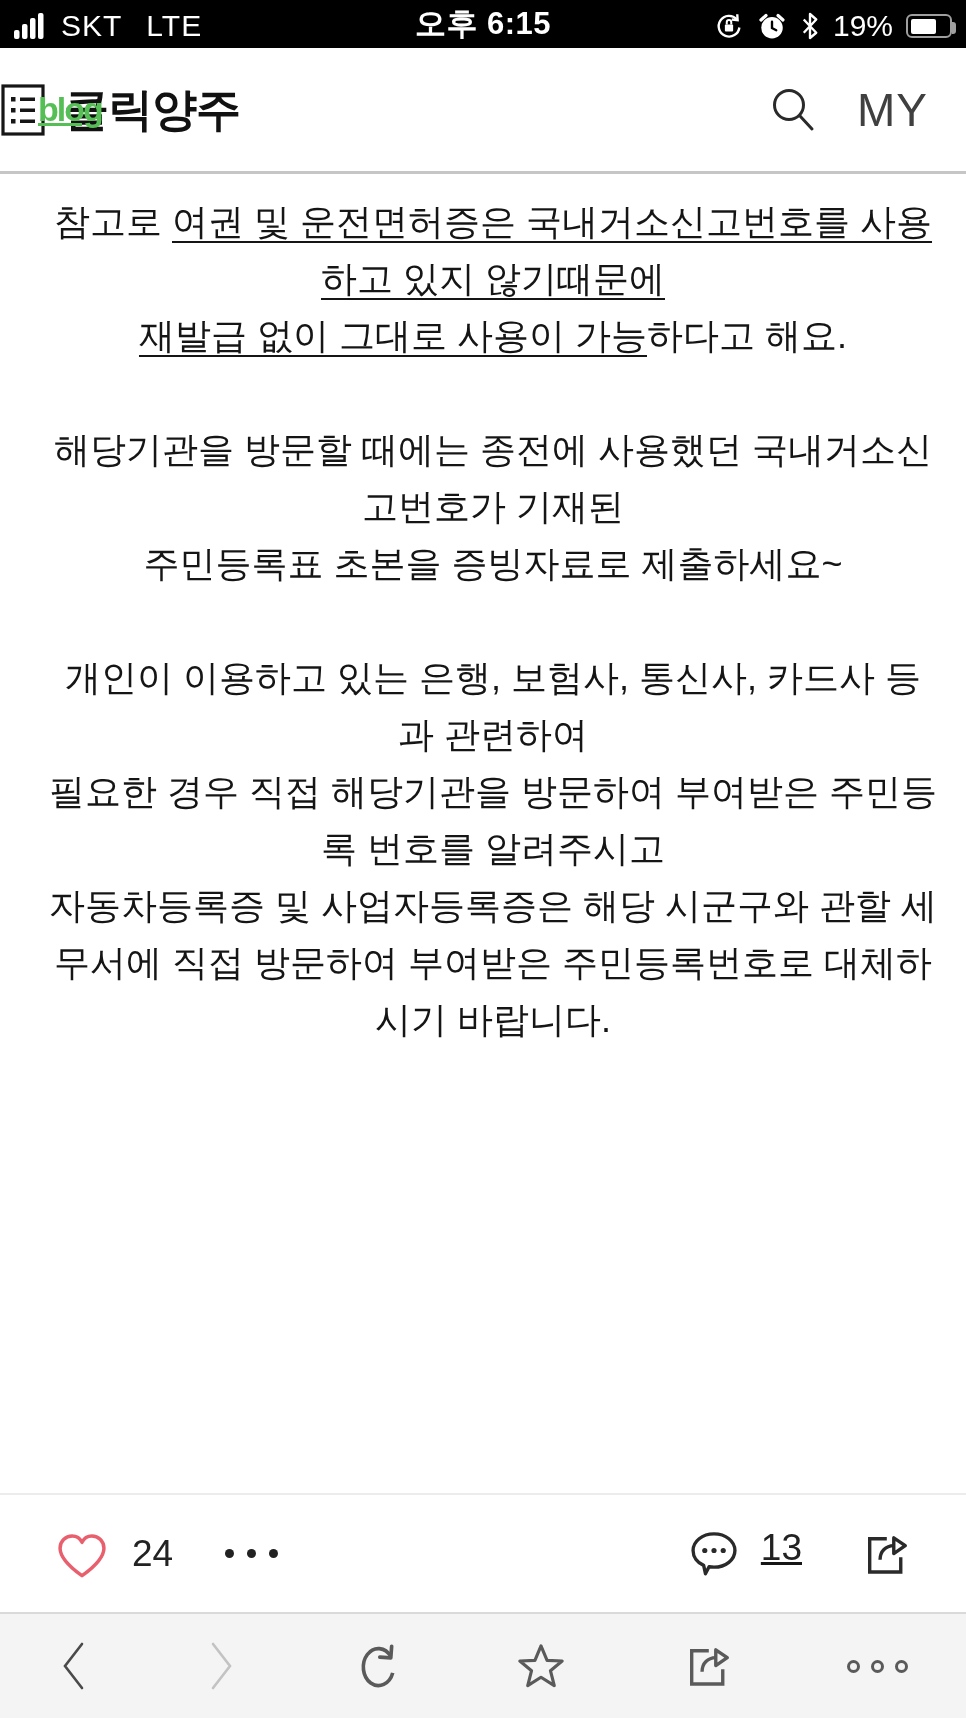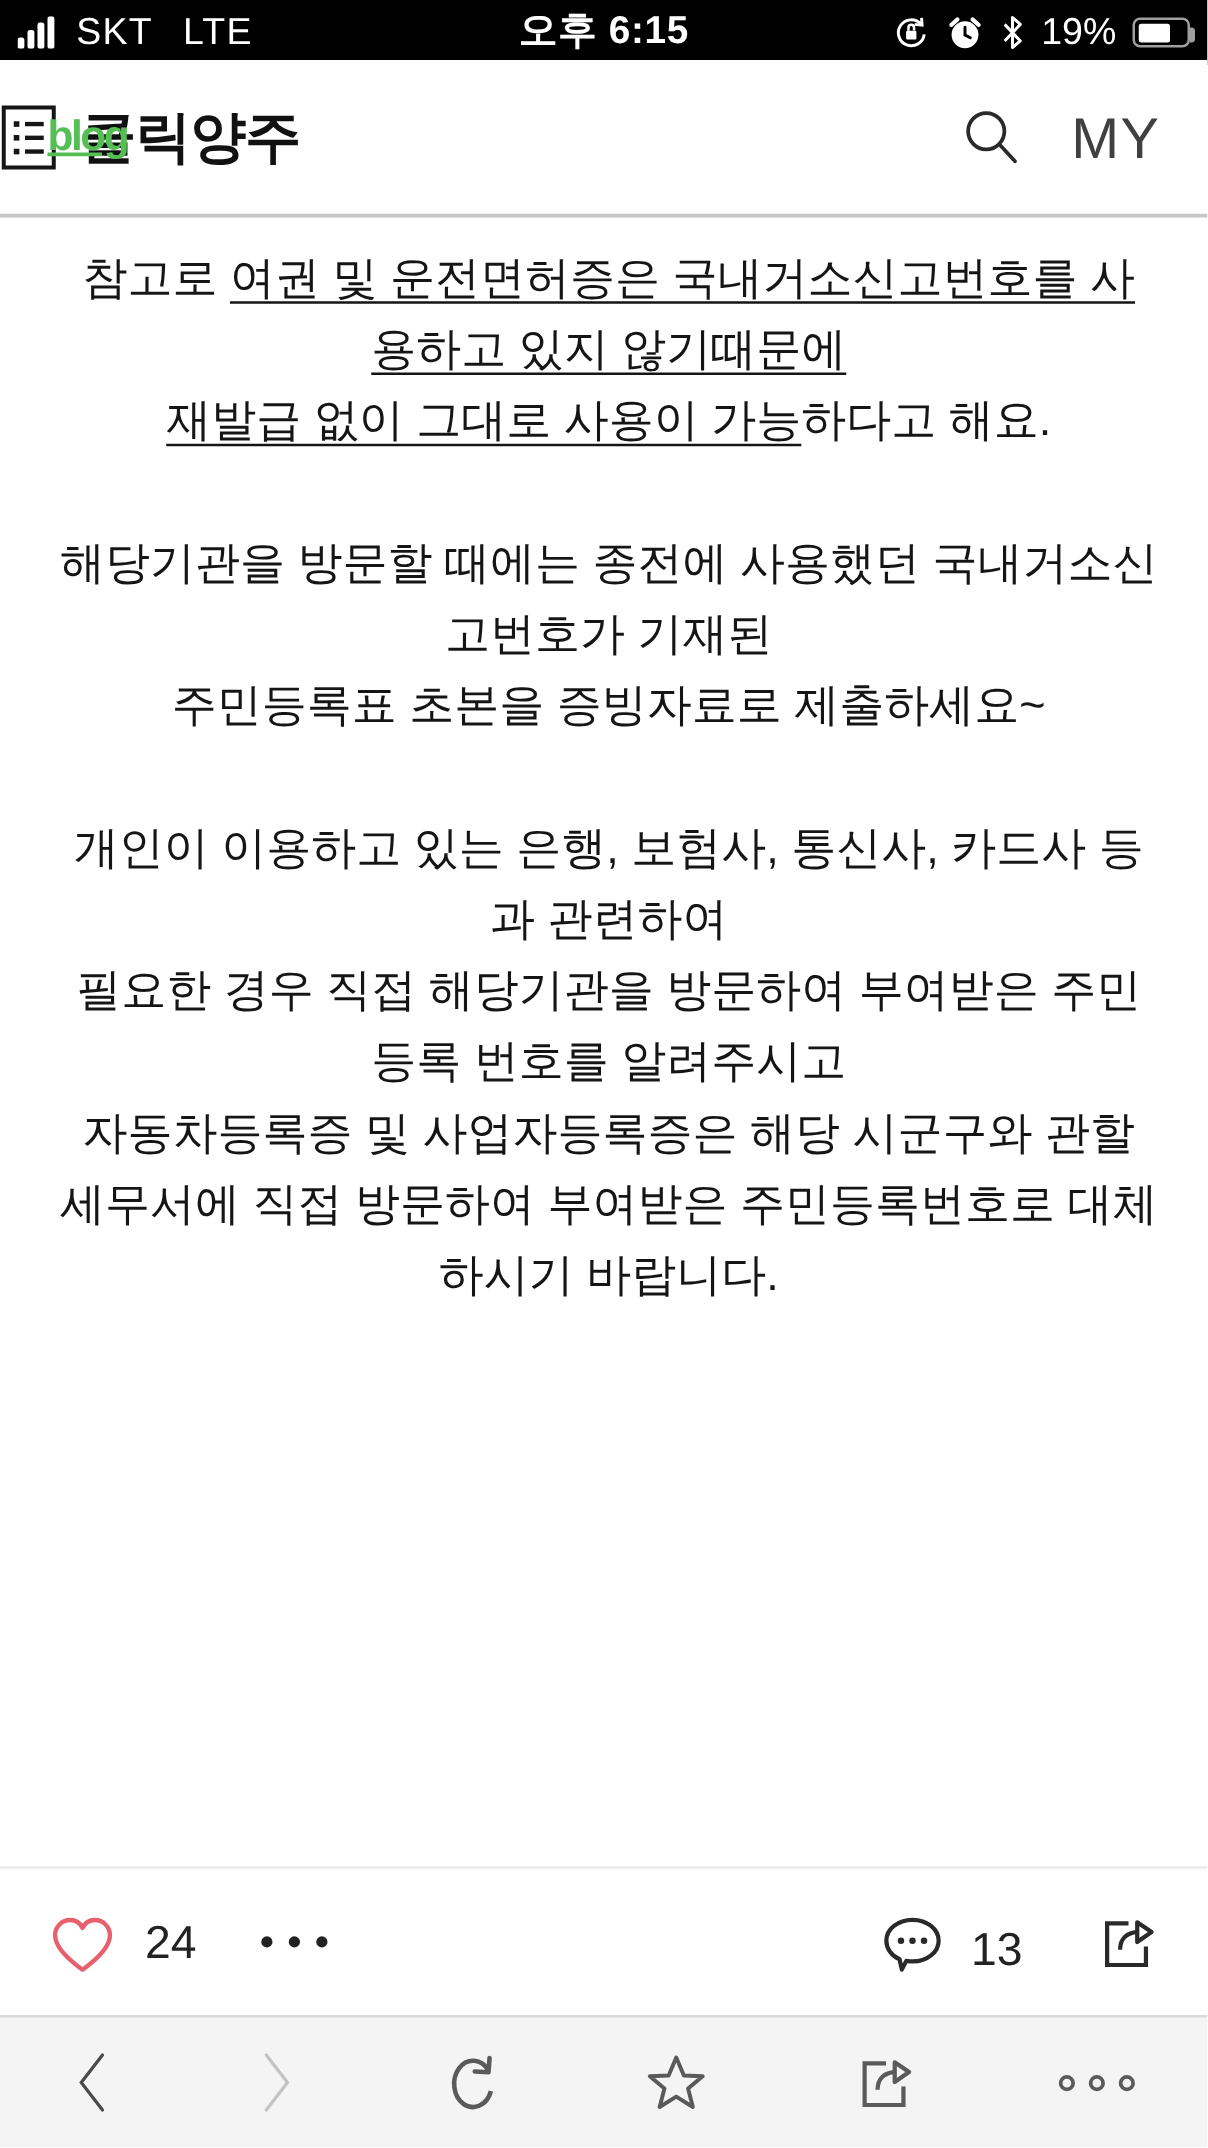--- a/index.html
+++ b/index.html
@@ -50,38 +50,38 @@
     display:flex; align-items:center; gap:18px;
   }
   .page-title { font-size:45px; font-weight:700; color:#111; letter-spacing:-1px; }
   .header-right { margin-left:auto; display:flex; align-items:center; gap:38px; z-index:2; }
   .my-label { font-size:46px; font-weight:300; color:#404040; letter-spacing:1px; cursor:pointer; }
   .icon-btn { cursor:pointer; display:flex; align-items:center; justify-content:center; }
 
   
   .content {
     position:absolute; top:177px; left:0; right:0; bottom:226px;
-    padding:16px 40px 0 48px;
+    padding:16px 28px 0 48px;
     text-align:center; font-size:36px; line-height:57px; color:#151515;
     word-break:normal; overflow:hidden;
   }
   .para { margin-bottom:57px; }
   .u { text-decoration:underline; text-underline-offset:7px; text-decoration-thickness:2px; }
 
   
   .action-bar {
     position:absolute; left:0; right:0; bottom:106px; height:119px;
     background:#fff; border-top:2px solid #ececec;
-    display:flex; align-items:center; padding:0 38px;
+    display:flex; align-items:center; padding:0 54px;
   }
   .ab-left { display:flex; align-items:center; gap:22px; }
   .count { font-size:37px; color:#222; }
   .more-dots { display:flex; gap:13px; margin-left:26px; cursor:pointer; padding:10px 4px; }
   .more-dots i { width:9px; height:9px; border-radius:50%; background:#222; }
-  .ab-right { margin-left:auto; display:flex; align-items:flex-end; gap:20px; }
+  .ab-right { margin-left:auto; display:flex; align-items:flex-start; gap:20px;text-decoration:underline; }
   .ab-share { margin-left:36px; }
 
   
   .nav-bar {
     position:absolute; left:0; right:0; bottom:0; height:106px;
     background:#f4f4f4; border-top:2px solid #dadada;
     display:flex; align-items:center; justify-content:space-between;
     padding:0 56px;
   }
   .nav-more { display:flex; gap:11px; cursor:pointer; padding:8px 2px; }

